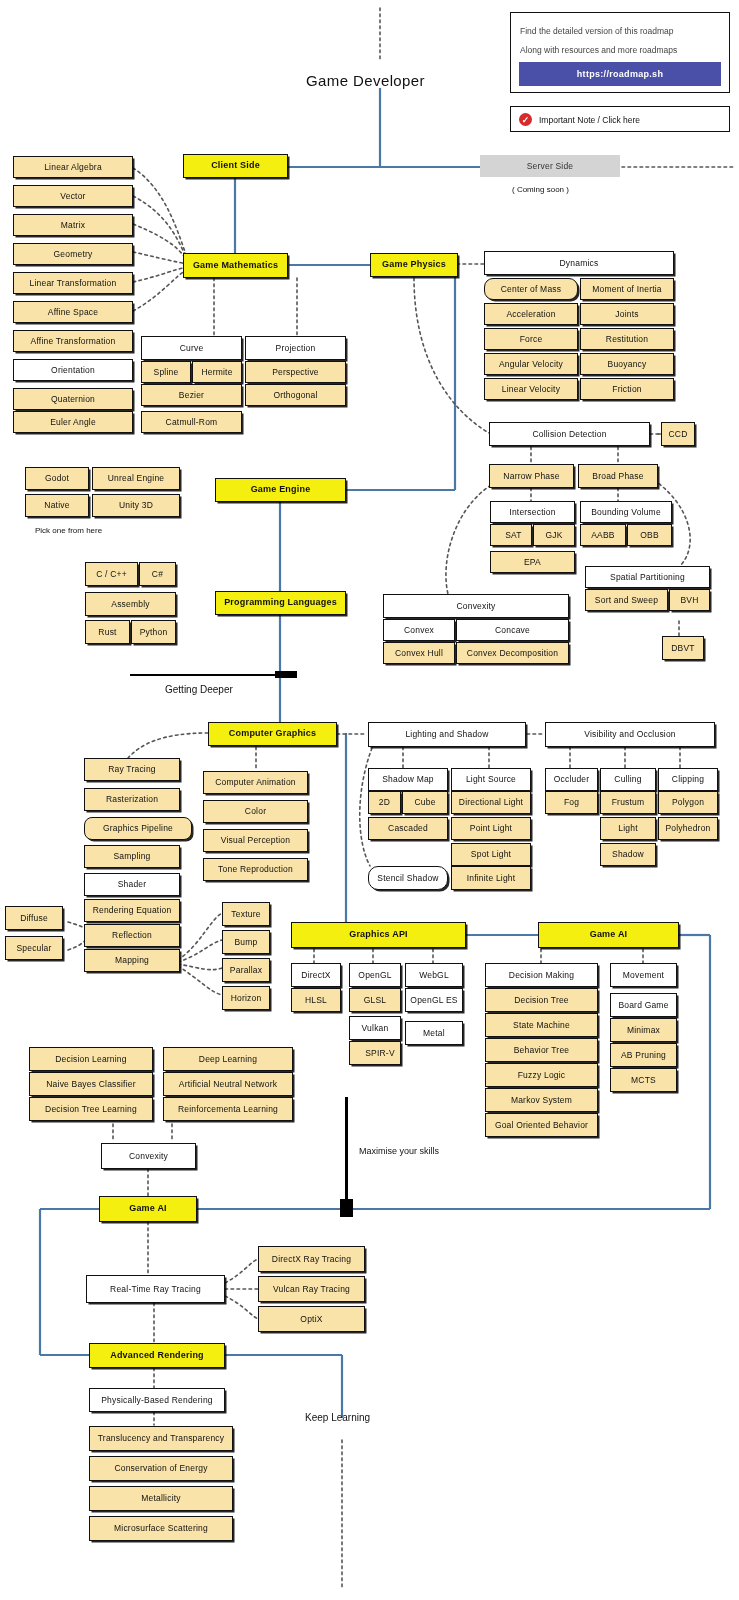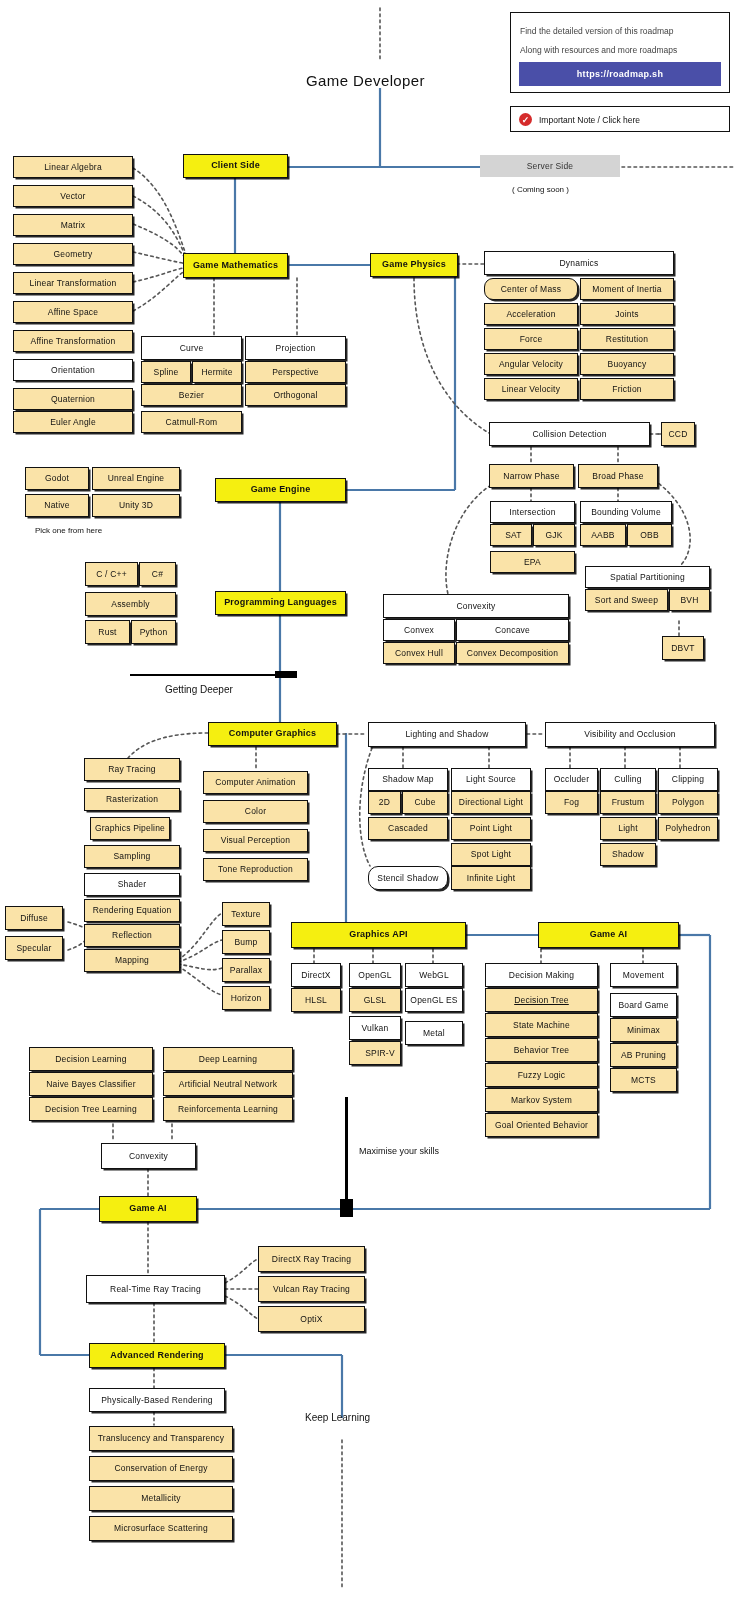--- a/index.html
+++ b/index.html
@@ -236,21 +236,21 @@
   <div class="box tan" style="left:131px;top:620px;width:45px;height:24px;">Python</div>
 
   <div class="thick-h" style="left:130px;top:674px;width:165px;"></div>
   <div class="thick-v" style="left:275px;top:671px;height:7px;width:22px;background:#000;"></div>
   <div class="plain" style="left:165px;top:684px;font-size:10px;">Getting Deeper</div>
 
   <div class="box yellow" style="left:208px;top:722px;width:129px;height:24px;">Computer Graphics</div>
 
   <div class="box tan" style="left:84px;top:758px;width:96px;height:23px;">Ray Tracing</div>
   <div class="box tan" style="left:84px;top:788px;width:96px;height:23px;">Rasterization</div>
-  <div class="box tan" style="left:90px;top:817px;width:80px;height:23px;">Graphics Pipeline</div>
+  <div class="box tan" style="left:84px;top:817px;width:108px;height:23px;border-radius:8px;">Graphics Pipeline</div>
   <div class="box tan" style="left:84px;top:845px;width:96px;height:23px;">Sampling</div>
   <div class="box white" style="left:84px;top:873px;width:96px;height:23px;">Shader</div>
   <div class="box tan" style="left:84px;top:899px;width:96px;height:23px;">Rendering Equation</div>
   <div class="box tan" style="left:84px;top:924px;width:96px;height:23px;">Reflection</div>
   <div class="box tan" style="left:84px;top:949px;width:96px;height:23px;">Mapping</div>
 
   <div class="box tan" style="left:203px;top:771px;width:105px;height:23px;">Computer Animation</div>
   <div class="box tan" style="left:203px;top:800px;width:105px;height:23px;">Color</div>
   <div class="box tan" style="left:203px;top:829px;width:105px;height:23px;">Visual Perception</div>
   <div class="box tan" style="left:203px;top:858px;width:105px;height:23px;">Tone Reproduction</div>
@@ -295,21 +295,21 @@
   <div class="box white" style="left:349px;top:963px;width:52px;height:24px;">OpenGL</div>
   <div class="box tan" style="left:349px;top:988px;width:52px;height:24px;">GLSL</div>
   <div class="box white" style="left:349px;top:1016px;width:52px;height:24px;">Vulkan</div>
   <div class="box tan" style="left:349px;top:1041px;width:52px;height:24px;padding-left:12px;">SPIR-V</div>
   <div class="box white" style="left:405px;top:963px;width:58px;height:24px;">WebGL</div>
   <div class="box white" style="left:405px;top:988px;width:58px;height:24px;">OpenGL ES</div>
   <div class="box white" style="left:405px;top:1021px;width:58px;height:24px;">Metal</div>
 
   <div class="box yellow" style="left:538px;top:922px;width:141px;height:26px;">Game AI</div>
   <div class="box white" style="left:485px;top:963px;width:113px;height:24px;">Decision Making</div>
-  <div class="box tan" style="left:485px;top:988px;width:113px;height:24px;text-decoration:underline;">Decision Tree</div>
+  <div class="box tan" style="left:485px;top:988px;width:113px;height:24px;">Decision Tree</div>
   <div class="box tan" style="left:485px;top:1013px;width:113px;height:24px;">State Machine</div>
   <div class="box tan" style="left:485px;top:1038px;width:113px;height:24px;">Behavior Tree</div>
   <div class="box tan" style="left:485px;top:1063px;width:113px;height:24px;">Fuzzy Logic</div>
   <div class="box tan" style="left:485px;top:1088px;width:113px;height:24px;">Markov System</div>
   <div class="box tan" style="left:485px;top:1113px;width:113px;height:24px;">Goal Oriented Behavior</div>
 
   <div class="box white" style="left:610px;top:963px;width:67px;height:24px;">Movement</div>
   <div class="box white" style="left:610px;top:993px;width:67px;height:24px;">Board Game</div>
   <div class="box tan" style="left:610px;top:1018px;width:67px;height:24px;">Minimax</div>
   <div class="box tan" style="left:610px;top:1043px;width:67px;height:24px;">AB Pruning</div>

